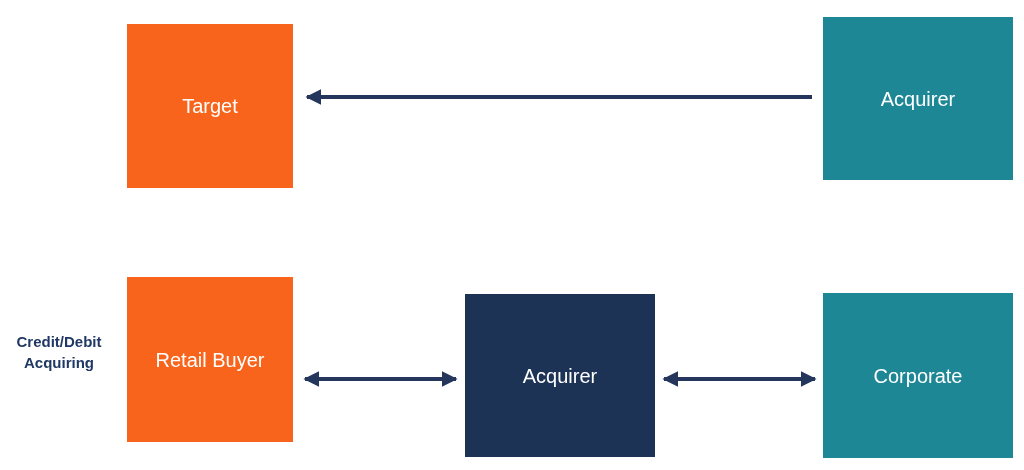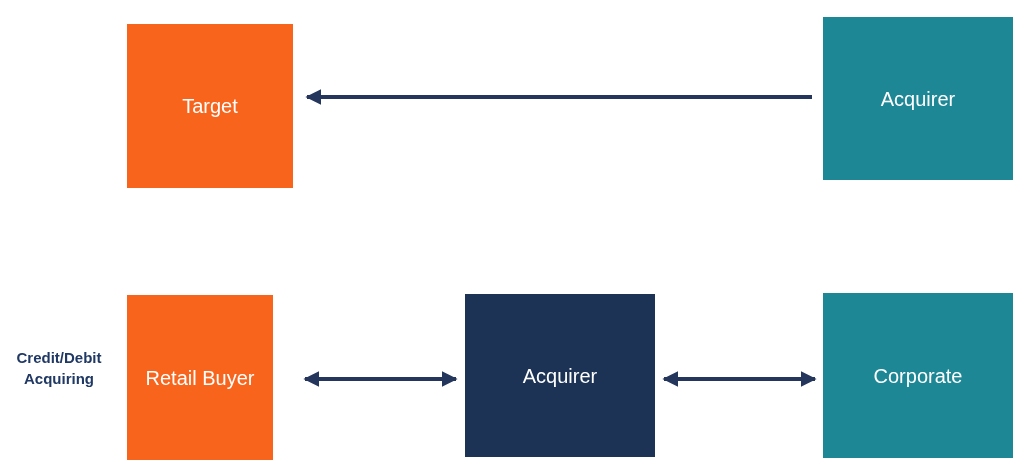--- a/index.html
+++ b/index.html
@@ -32,35 +32,35 @@
     font-size: 20px;
     line-height: 28px;
     font-weight: 400;
   }
   .box.orange { background: var(--c-orange); }
   .box.teal   { background: var(--c-teal); }
   .box.navy   { background: var(--c-navy); }
 
   #box-target-company   { left: 127px; top: 24px;  width: 166px; height: 164px; }
   #box-acquirer-top     { left: 823px; top: 17px;  width: 190px; height: 163px; }
-  #box-retail-buyer     { left: 127px; top: 295px; width: 146px; height: 165px; }
+  #box-retail-buyer     { left: 127px; top: 277px; width: 166px; height: 165px; }
   #box-acquirer-bottom  { left: 465px; top: 294px; width: 190px; height: 163px; }
   #box-merchant         { left: 823px; top: 293px; width: 190px; height: 165px; }
 
   .row-label {
     position: absolute;
     left: 0;
     width: 118px;
     text-align: center;
     color: var(--c-label);
     font-weight: bold;
     font-size: 15px;
   }
   #label-row1 { top: 76px;  line-height: 24px; }
-  #label-row2 { top: 347px; line-height: 21px; text-align: center; }
+  #label-row2 { top: 331px; line-height: 21px; text-align: center; }
 
   svg.connectors {
     position: absolute;
     left: 0; top: 0;
     width: 1024px; height: 470px;
     pointer-events: none;
   }
   svg.connectors line {
     stroke: var(--c-arrow);
     stroke-width: 4;

